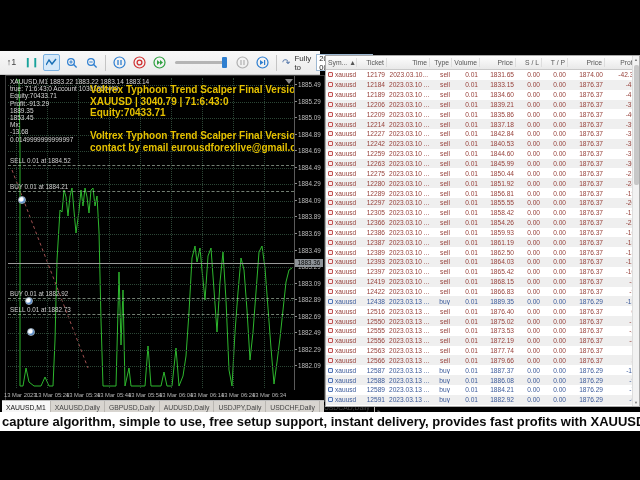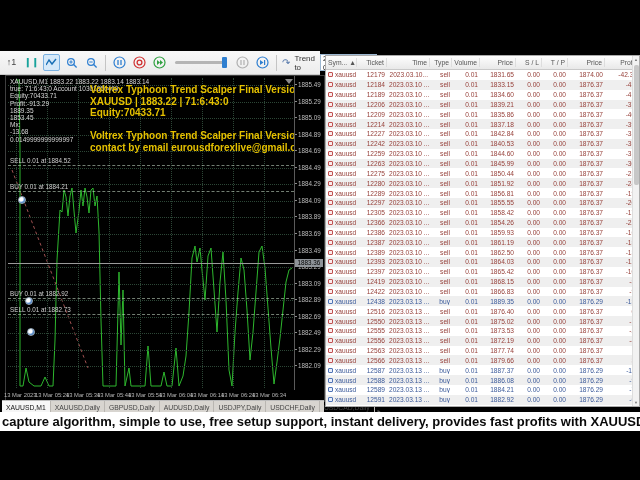--- a/index.html
+++ b/index.html
@@ -144,21 +144,21 @@
     </div>
     <div class="tbtn">
       <svg width="13" height="13" viewBox="0 0 13 13">
           <circle cx="6.5" cy="6.5" r="5.5" fill="none" stroke="#2f7fd0" stroke-width="1.2"></circle>
           <polygon points="4,4 7.5,6.5 4,9" fill="#2f7fd0"></polygon>
           <line x1="8.6" y1="4" x2="8.6" y2="9" stroke="#2f7fd0" stroke-width="1.2"></line>
         </svg>
     </div>
     <div class="tsep"></div>
     <span class="glyph" style="color:#5577aa;font-size:10px;">↷</span>
-    <span class="skiplbl">Trend to</span>
+    <span class="skiplbl">Fully to</span>
     <div class="datebox">
       <span>2023.10.08 00:00</span>
       <span class="cal">▦</span>
       <span class="dd">▾</span>
     </div>
   </div>
 
   <div class="chartwin">
     <div class="plot" id="plot">
       <svg id="chartsvg" width="289" height="314" viewBox="0 0 289 314" style="position:absolute;left:0;top:0;">
@@ -208,21 +208,21 @@
         <div class="infoline" style="top: 2px;">XAUUSD,M1  1883.22 1883.22 1883.14 1883.14</div>
         <div class="infoline" style="top: 9.2px;">true: 71:6:43:0 Account 10301850469</div>
         <div class="infoline" style="top: 16.4px;">Equity:70433.71</div>
         <div class="infoline" style="top: 23.6px;">Profit:-913.29</div>
         <div class="infoline" style="top: 30.8px;">1889.35</div>
         <div class="infoline" style="top: 38px;">1853.45</div>
         <div class="infoline" style="top: 45.2px;">Mx:</div>
         <div class="infoline" style="top: 52.4px;">-13.68</div>
         <div class="infoline" style="top: 59.6px;">0.0149999999999997</div>
         <div class="adline" style="top: 8px; color: rgb(229, 193, 0);">Voltrex Typhoon Trend Scalper Final Version</div>
-        <div class="adline" style="top: 19.6px; color: rgb(229, 193, 0);">XAUUSD | 1883.22 | 71:6:43:0</div>
+        <div class="adline" style="top: 19.6px; color: rgb(229, 193, 0);">XAUUSD | 3040.79 | 71:6:43:0</div>
         <div class="adline" style="top: 31.2px; color: rgb(229, 193, 0);">Equity:70433.71</div>
         <div class="adline" style="top: 54.4px; color: rgb(229, 193, 0);">Voltrex Typhoon Trend Scalper Final Version Lice</div>
         <div class="adline" style="top: 66px; color: rgb(229, 193, 0);"> contact by email eurousdforexlive@gmail.com</div>
       </div>
     <div class="axisline"></div>
     <div class="paxis" id="paxis">
         <div class="pal" style="top: 5px;">1885.49</div>
         <div class="pal" style="top: 21.55px;">1885.29</div>
         <div class="pal" style="top: 38.1px;">1885.09</div>
         <div class="pal" style="top: 54.65px;">1884.89</div>

